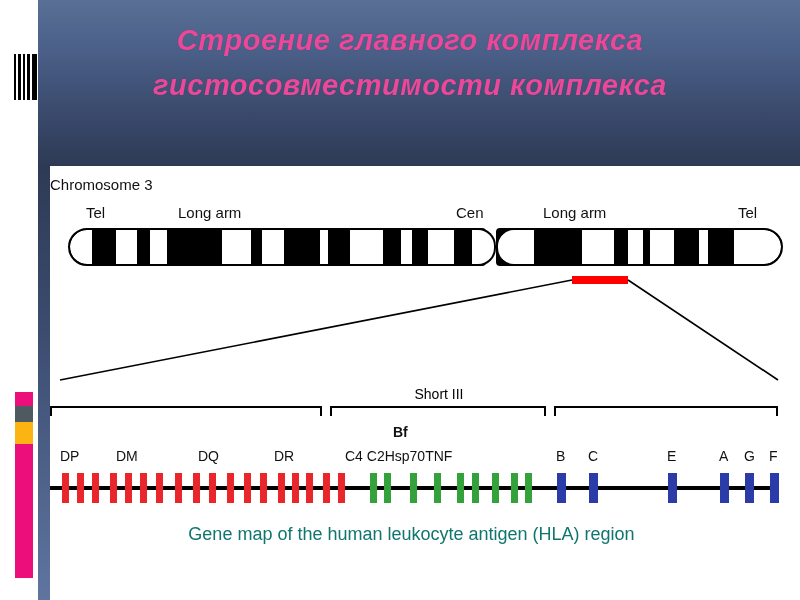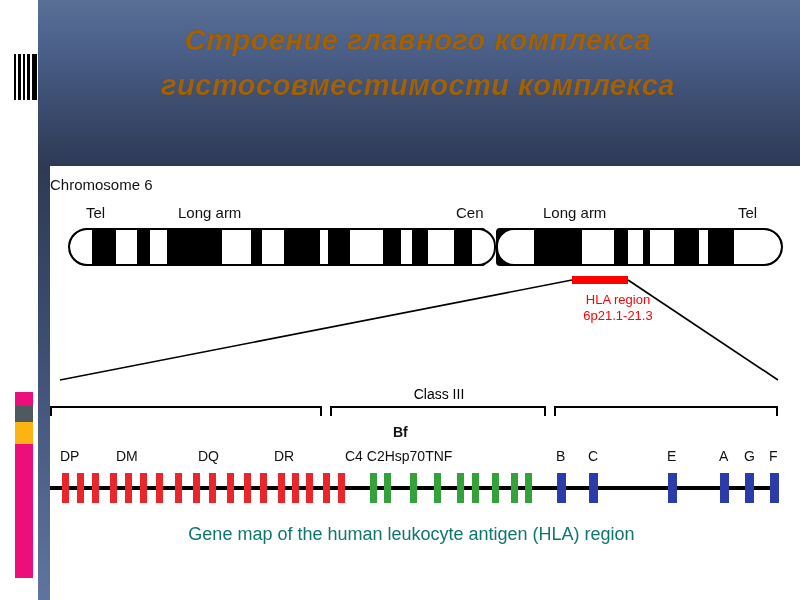--- a/index.html
+++ b/index.html
@@ -26,23 +26,23 @@
     z-index:1;
   }
   
   .side-strip{
     position:absolute;left:38px;top:166px;width:12px;height:434px;
     background:linear-gradient(180deg,#2e3a55 0%,#3c4d70 40%,#5f75a0 100%);
     z-index:4;
   }
 
   .title{
-    position:absolute;left:68px;top:18px;width:700px;
+    position:absolute;left:60px;top:18px;width:700px;
     text-align:center;
-    color:#a16207;
+    color:#ec4899;
     font-weight:bold;font-style:italic;
     font-size:29px;line-height:1.55;
     letter-spacing:.5px;
     font-family:"Liberation Sans", sans-serif;
     z-index:3;
     text-shadow:0 0 1px rgba(0,0,0,.25);
   }
 
   
   .barcode{
@@ -164,21 +164,21 @@
   </div>
 
   <div class="title">
     <div>Строение главного комплекса</div>
     <div>гистосовместимости комплекса</div>
   </div>
 
   <div class="figure">
     <div class="fig-inner">
 
-      <div class="lbl chrom-title">Chromosome 6</div>
+      <div class="lbl chrom-title">Chromosome 3</div>
 
       <div class="lbl arm-lbl" style="left:48px;top:36px;">Tel</div>
       <div class="lbl arm-lbl" style="left:140px;top:36px;">Long  arm</div>
       <div class="lbl arm-lbl" style="left:418px;top:36px;">Cen</div>
       <div class="lbl arm-lbl" style="left:505px;top:36px;">Long arm</div>
       <div class="lbl arm-lbl" style="left:700px;top:36px;">Tel</div>
 
       <div class="chrom left">
         <div class="cap"></div>
         <div class="band" style="left:46px;width:21px;"></div>
@@ -201,31 +201,27 @@
         <div class="band" style="left:10px;width:26px;"></div>
         <div class="band" style="left:84px;width:32px;"></div>
         <div class="band" style="left:130px;width:15px;"></div>
         <div class="band" style="left:152px;width:24px;"></div>
         <div class="band" style="left:201px;width:9px;"></div>
         <div class="band" style="left:236px;width:26px;"></div>
         <div class="cap"></div>
       </div>
 
       <div class="hla-bar"></div>
-      <div class="hla-text">
-        <div>HLA region</div>
-        <div>6p21.1-21.3</div>
-      </div>
 
       <svg class="guides" viewBox="0 0 747 420" preserveAspectRatio="none">
         <line x1="22" y1="212" x2="534" y2="112" stroke="#000" stroke-width="1.6"></line>
         <line x1="590" y1="112" x2="740" y2="212" stroke="#000" stroke-width="1.6"></line>
       </svg>
 
-      <div class="class-lbl" style="left:292px;top:218px;width:218px;">Class III</div>
+      <div class="class-lbl" style="left:292px;top:218px;width:218px;">Short III</div>
 
       <div class="bracket" style="left:12px;top:238px;width:272px;"></div>
       <div class="bracket" style="left:292px;top:238px;width:216px;"></div>
       <div class="bracket" style="left:516px;top:238px;width:224px;"></div>
 
       <div class="gene-lbl" style="left:355px;top:256px;font-weight:bold;">Bf</div>
 
       <div class="gene-lbl" style="left:22px;top:280px;">DP</div>
       <div class="gene-lbl" style="left:78px;top:280px;">DM</div>
       <div class="gene-lbl" style="left:160px;top:280px;text-align:center;">DQ</div>

